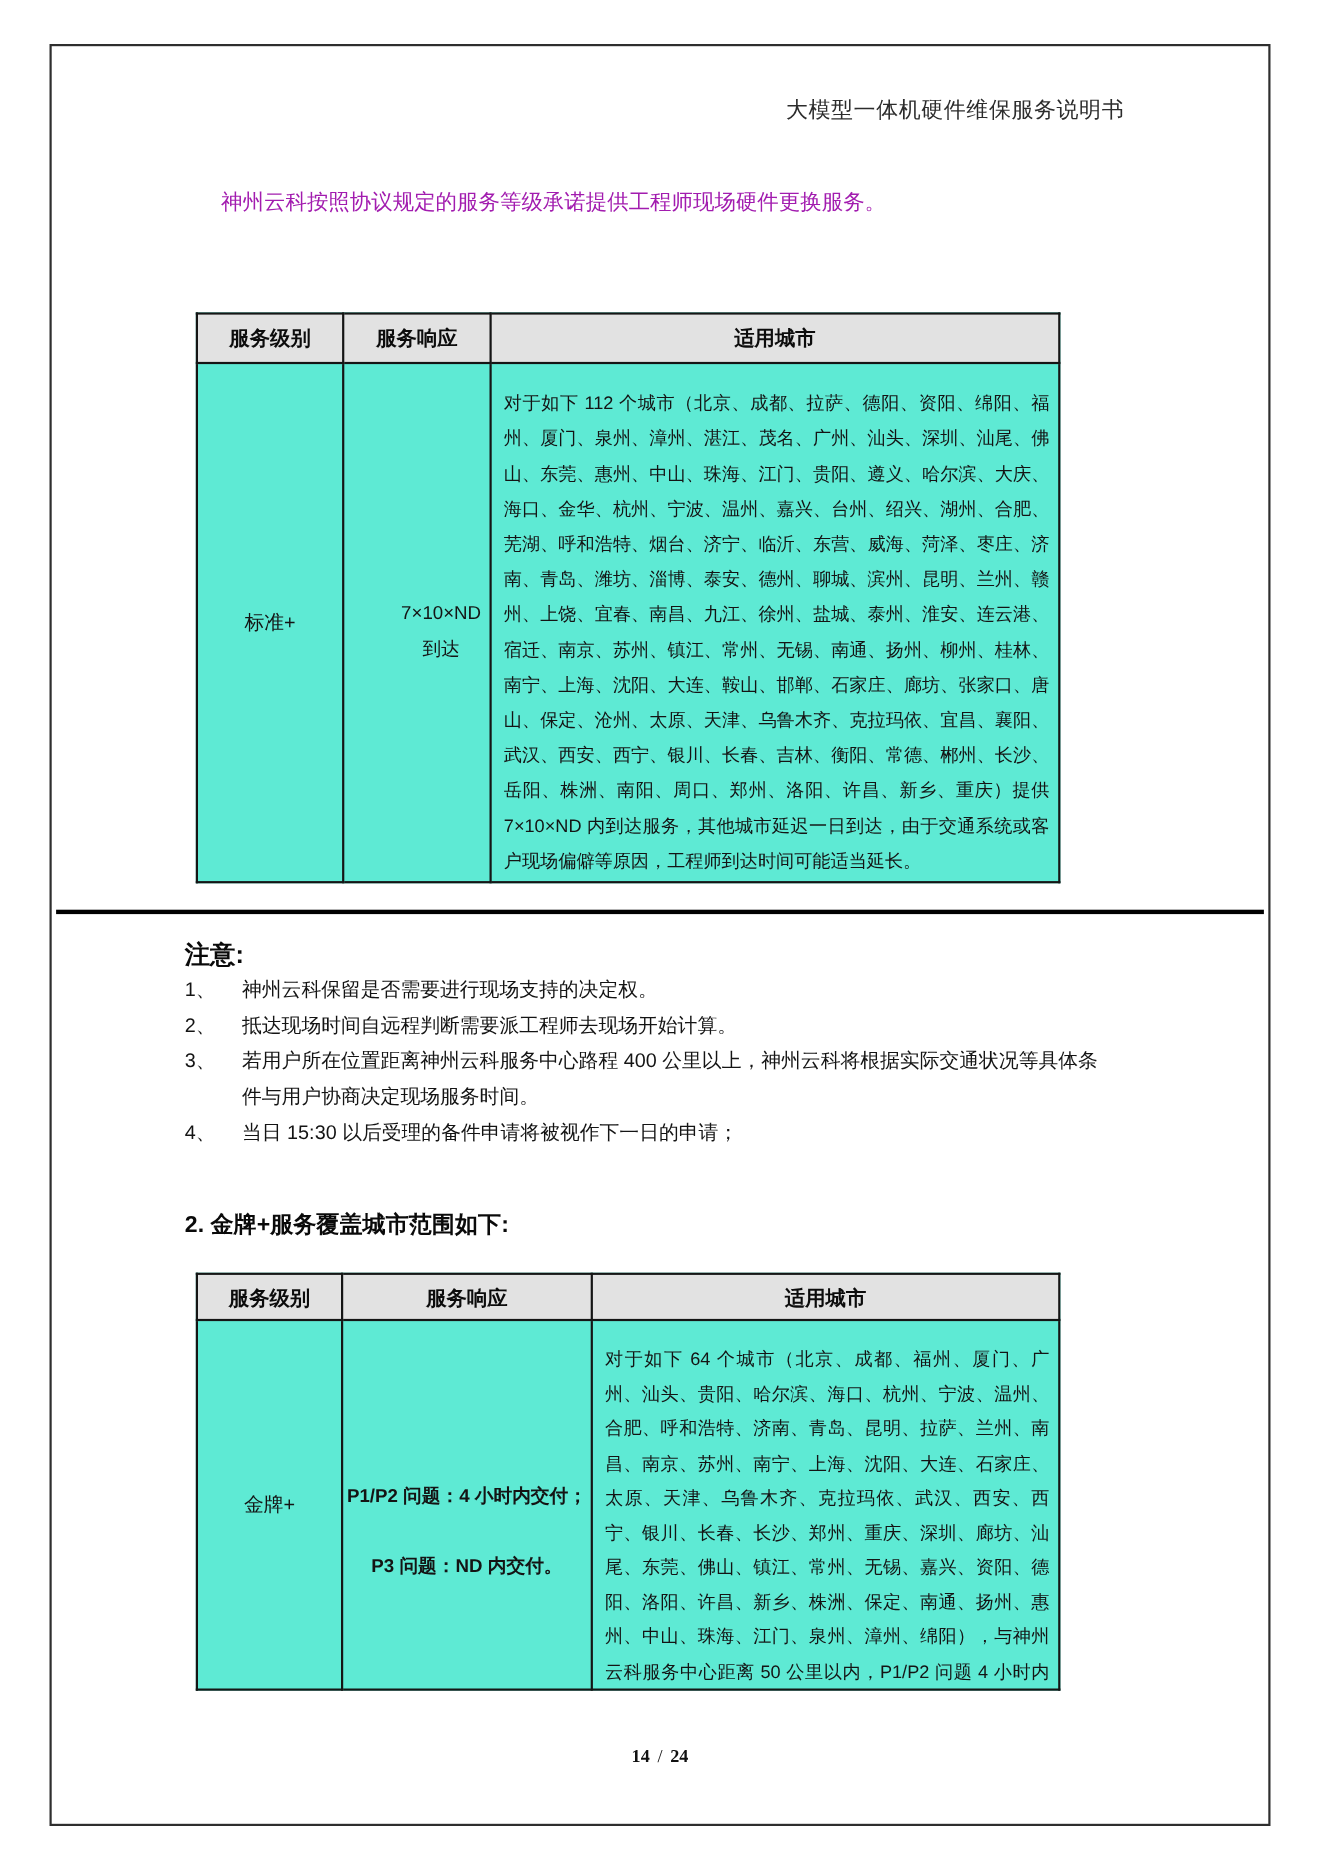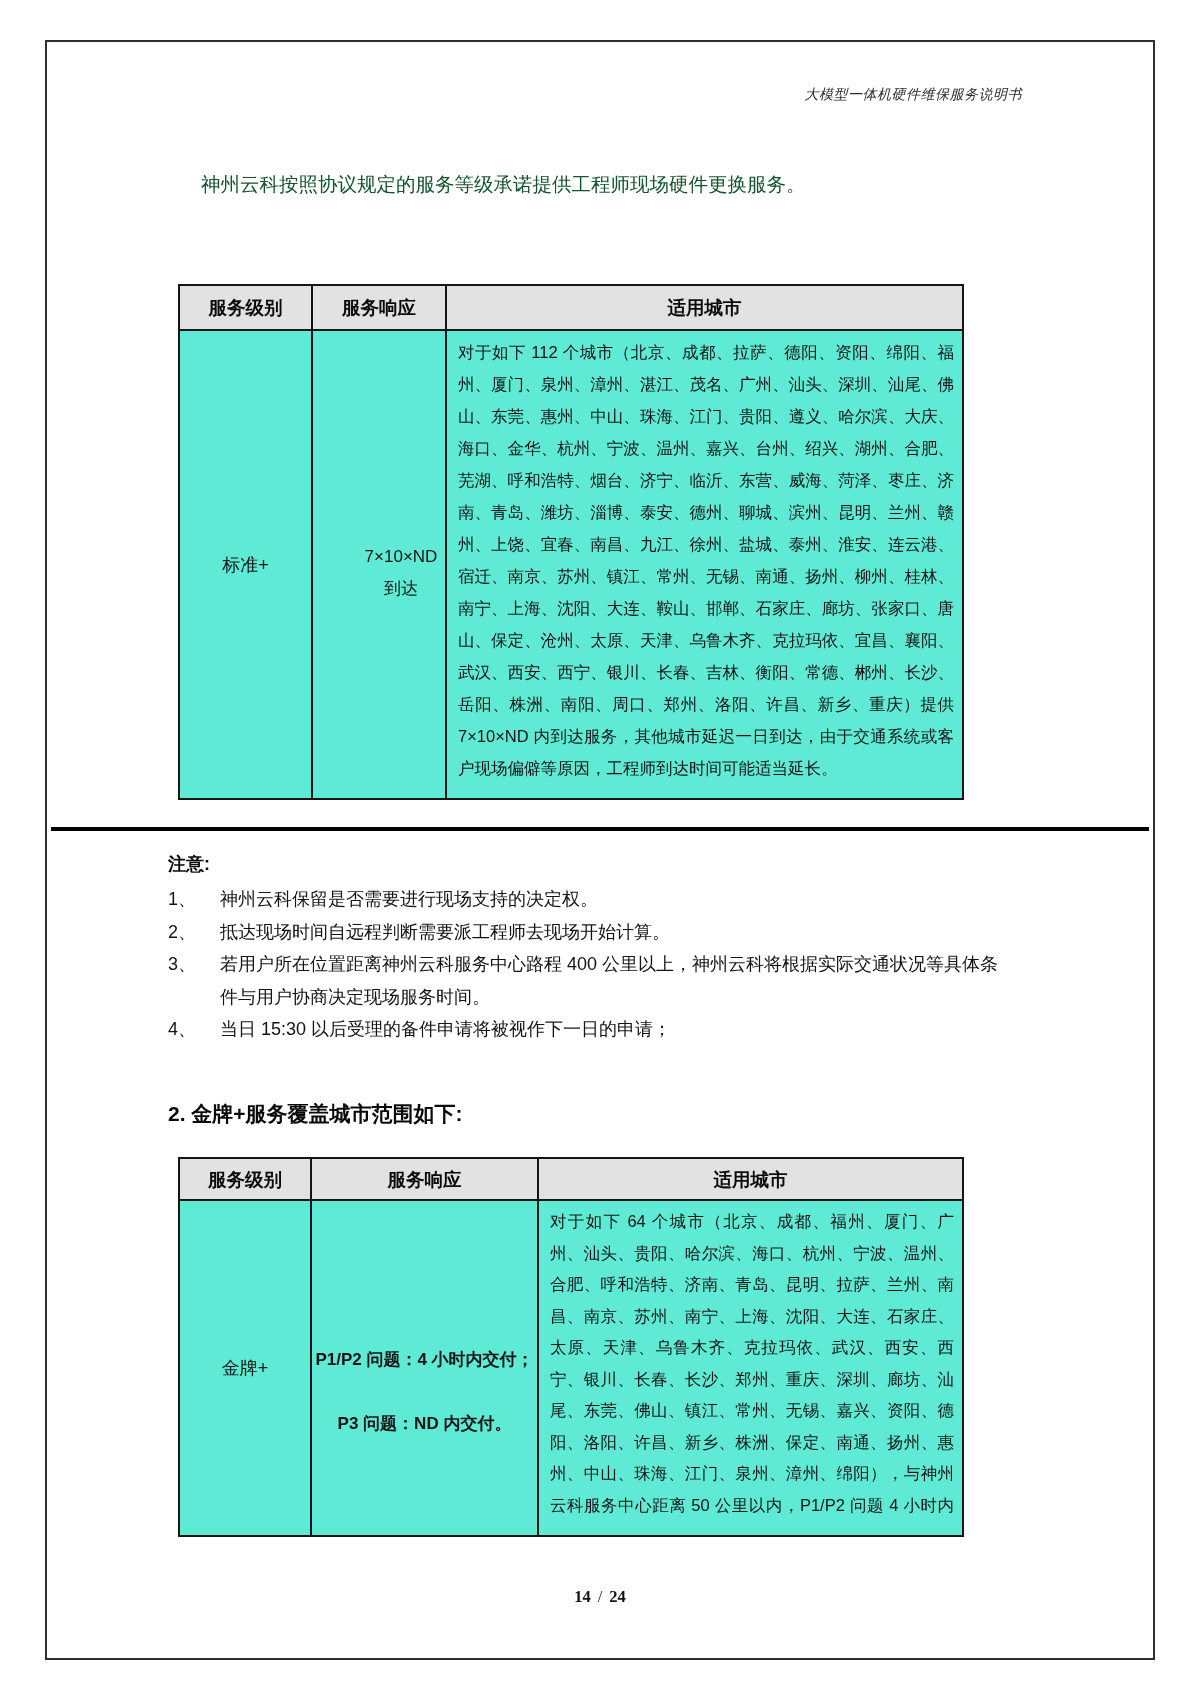--- a/index.html
+++ b/index.html
@@ -8,25 +8,25 @@
     font-family:"Liberation Sans", sans-serif; color:#1b1b1b;
     overflow:hidden;
   }
   .frame {
     position:absolute; left:45px; top:40px; width:1106px; height:1616px;
     border:2px solid #2e2e2e; background:#fff;
   }
   .doc-header {
     position:absolute; top:44px; right:131px;
     font-family:"Liberation Serif", serif;
-    font-size:14px; color:#2c2c2c; letter-spacing:0.5px;font-style:italic;
+    font-size:20px; color:#2c2c2c; letter-spacing:0.5px;
   }
   .intro {
     position:absolute; top:107px; left:121px; width:760px;
-    font-size:19.5px; line-height:30px; text-indent:33px; color:#14532d;
+    font-size:19.5px; line-height:30px; text-indent:33px; color:#a21caf;
   }
   .sec-heading {
     position:absolute; left:121px;
     font-size:21px; font-weight:bold; color:#0a0a0a; line-height:28px;
   }
   .sec1 { top:179px; }
   .sec2 { top:1058px; }
 
   table.svc { border-collapse:collapse; table-layout:fixed; position:absolute; left:131px; background:#5eead4; }
   table.svc th, table.svc td { border:2px solid #151515; padding:0; }
@@ -37,35 +37,35 @@
   .t1 { top:242px; width:784px; }
   .t1 th { height:43px; }
   .t1 td { height:467px; }
   .t2 { top:1115px; width:784px; }
   .t2 th { height:40px; }
   .t2 td { height:334px; }
 
   td.level-cell { text-align:center; vertical-align:middle; font-size:18px; color:#141414;margin-top:16px; }
   td.resp-cell  { text-align:center; vertical-align:middle; font-size:17px; line-height:32px; color:#141414; }
   td.cities-cell { vertical-align:top; }
-  .cities-clip { overflow:hidden; margin:5px 8px 0 11px; }
+  .cities-clip { overflow:hidden; margin:20px 8px 0 11px; }
   .t1 .cities-clip { height:450px; }
   .t2 .cities-clip { height:312px; }
   .cities-text {
     font-size:16.5px; line-height:32px; color:#141414;
     text-align:justify; text-justify:inter-ideograph;
   }
   .t2 .cities-text { line-height:31.5px; }
   .resp-nudge { position:relative; top:8px;padding-left:44px; }
   .resp-gold { position:relative; top:24px;font-weight:bold; }
   .resp-gap { height:32px; }
 
   .divider { position:absolute; top:785px; left:4px; right:4px; height:4px; background:#000; }
 
-  .notes-label { position:absolute; top:810px; left:121px; font-size:18px; font-weight:bold; color:#0a0a0a; }
+  .notes-label { position:absolute; top:810px; left:121px; font-size:23px; font-weight:bold; color:#0a0a0a; }
   .notes { position:absolute; top:841px; left:121px; width:844px; }
   .note-item { display:flex; font-size:18px; line-height:32.5px; color:#141414; }
   .note-num { width:52px; flex:none; }
   .note-text { width:792px; }
 
   .page-footer {
     position:absolute; top:1545px; left:0; width:100%; text-align:center;
     font-family:"Liberation Serif", serif; font-size:16.5px; color:#111;
   }
   .page-footer .num { font-weight:bold; }

